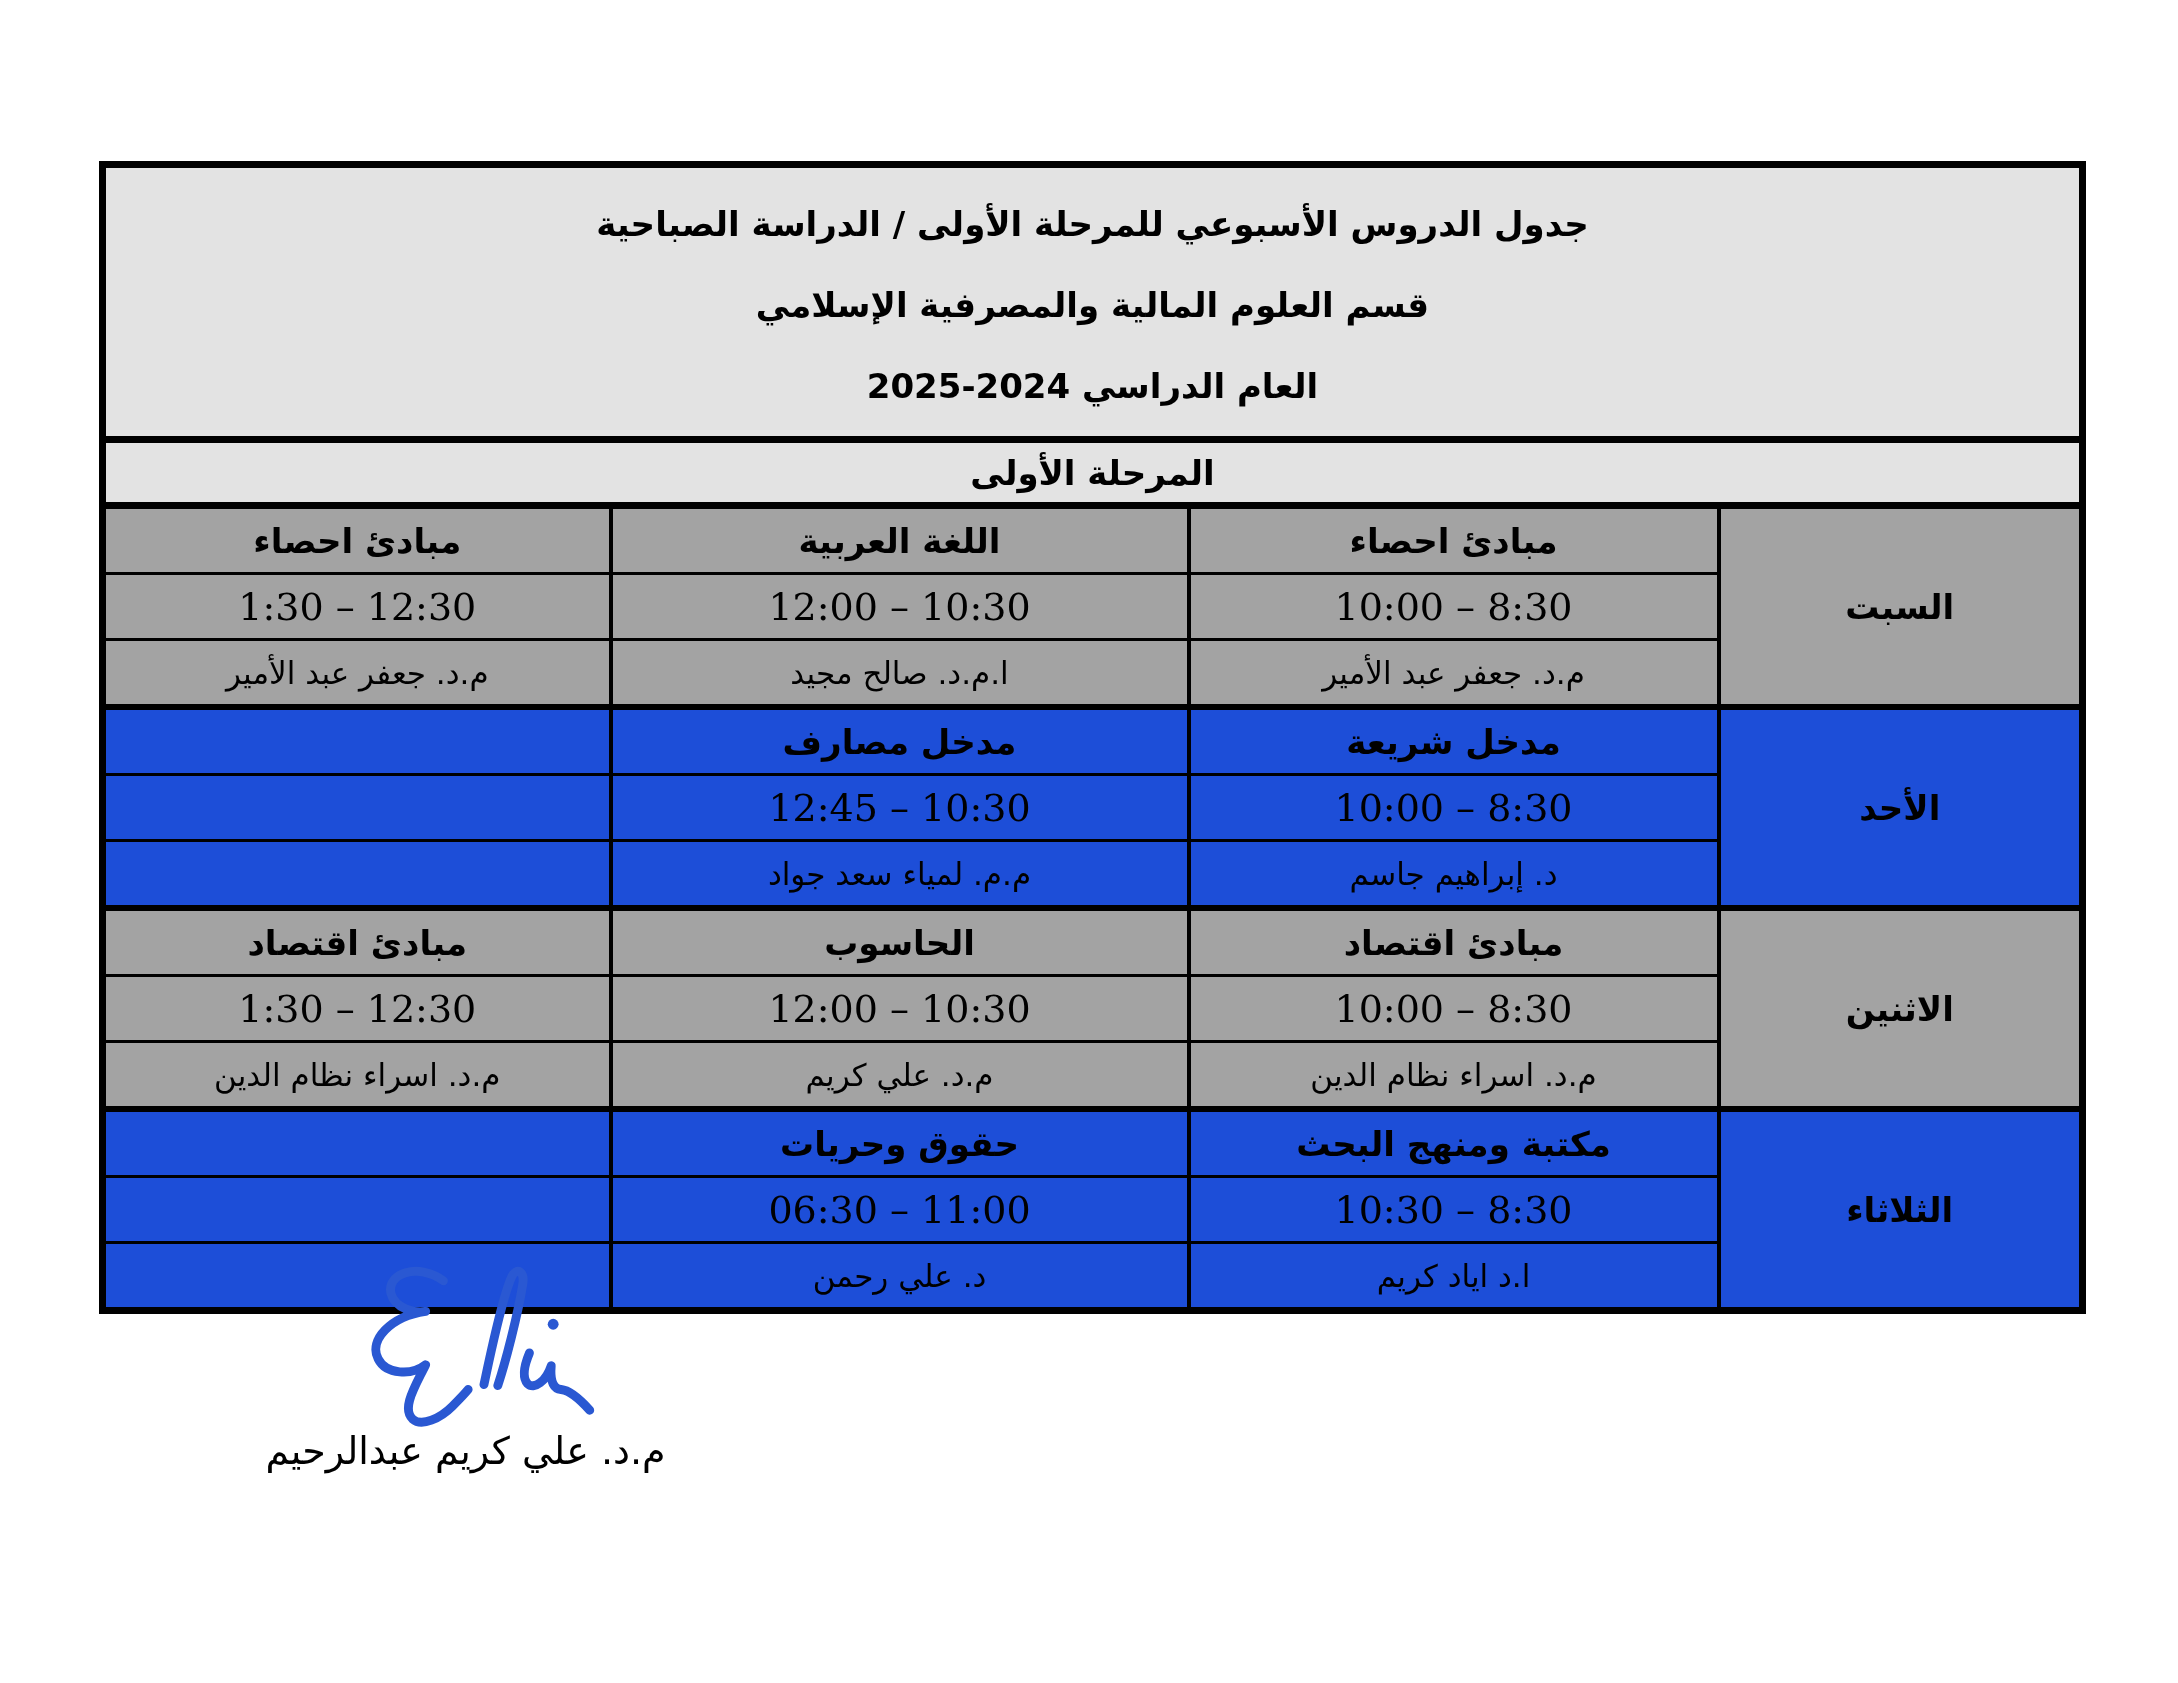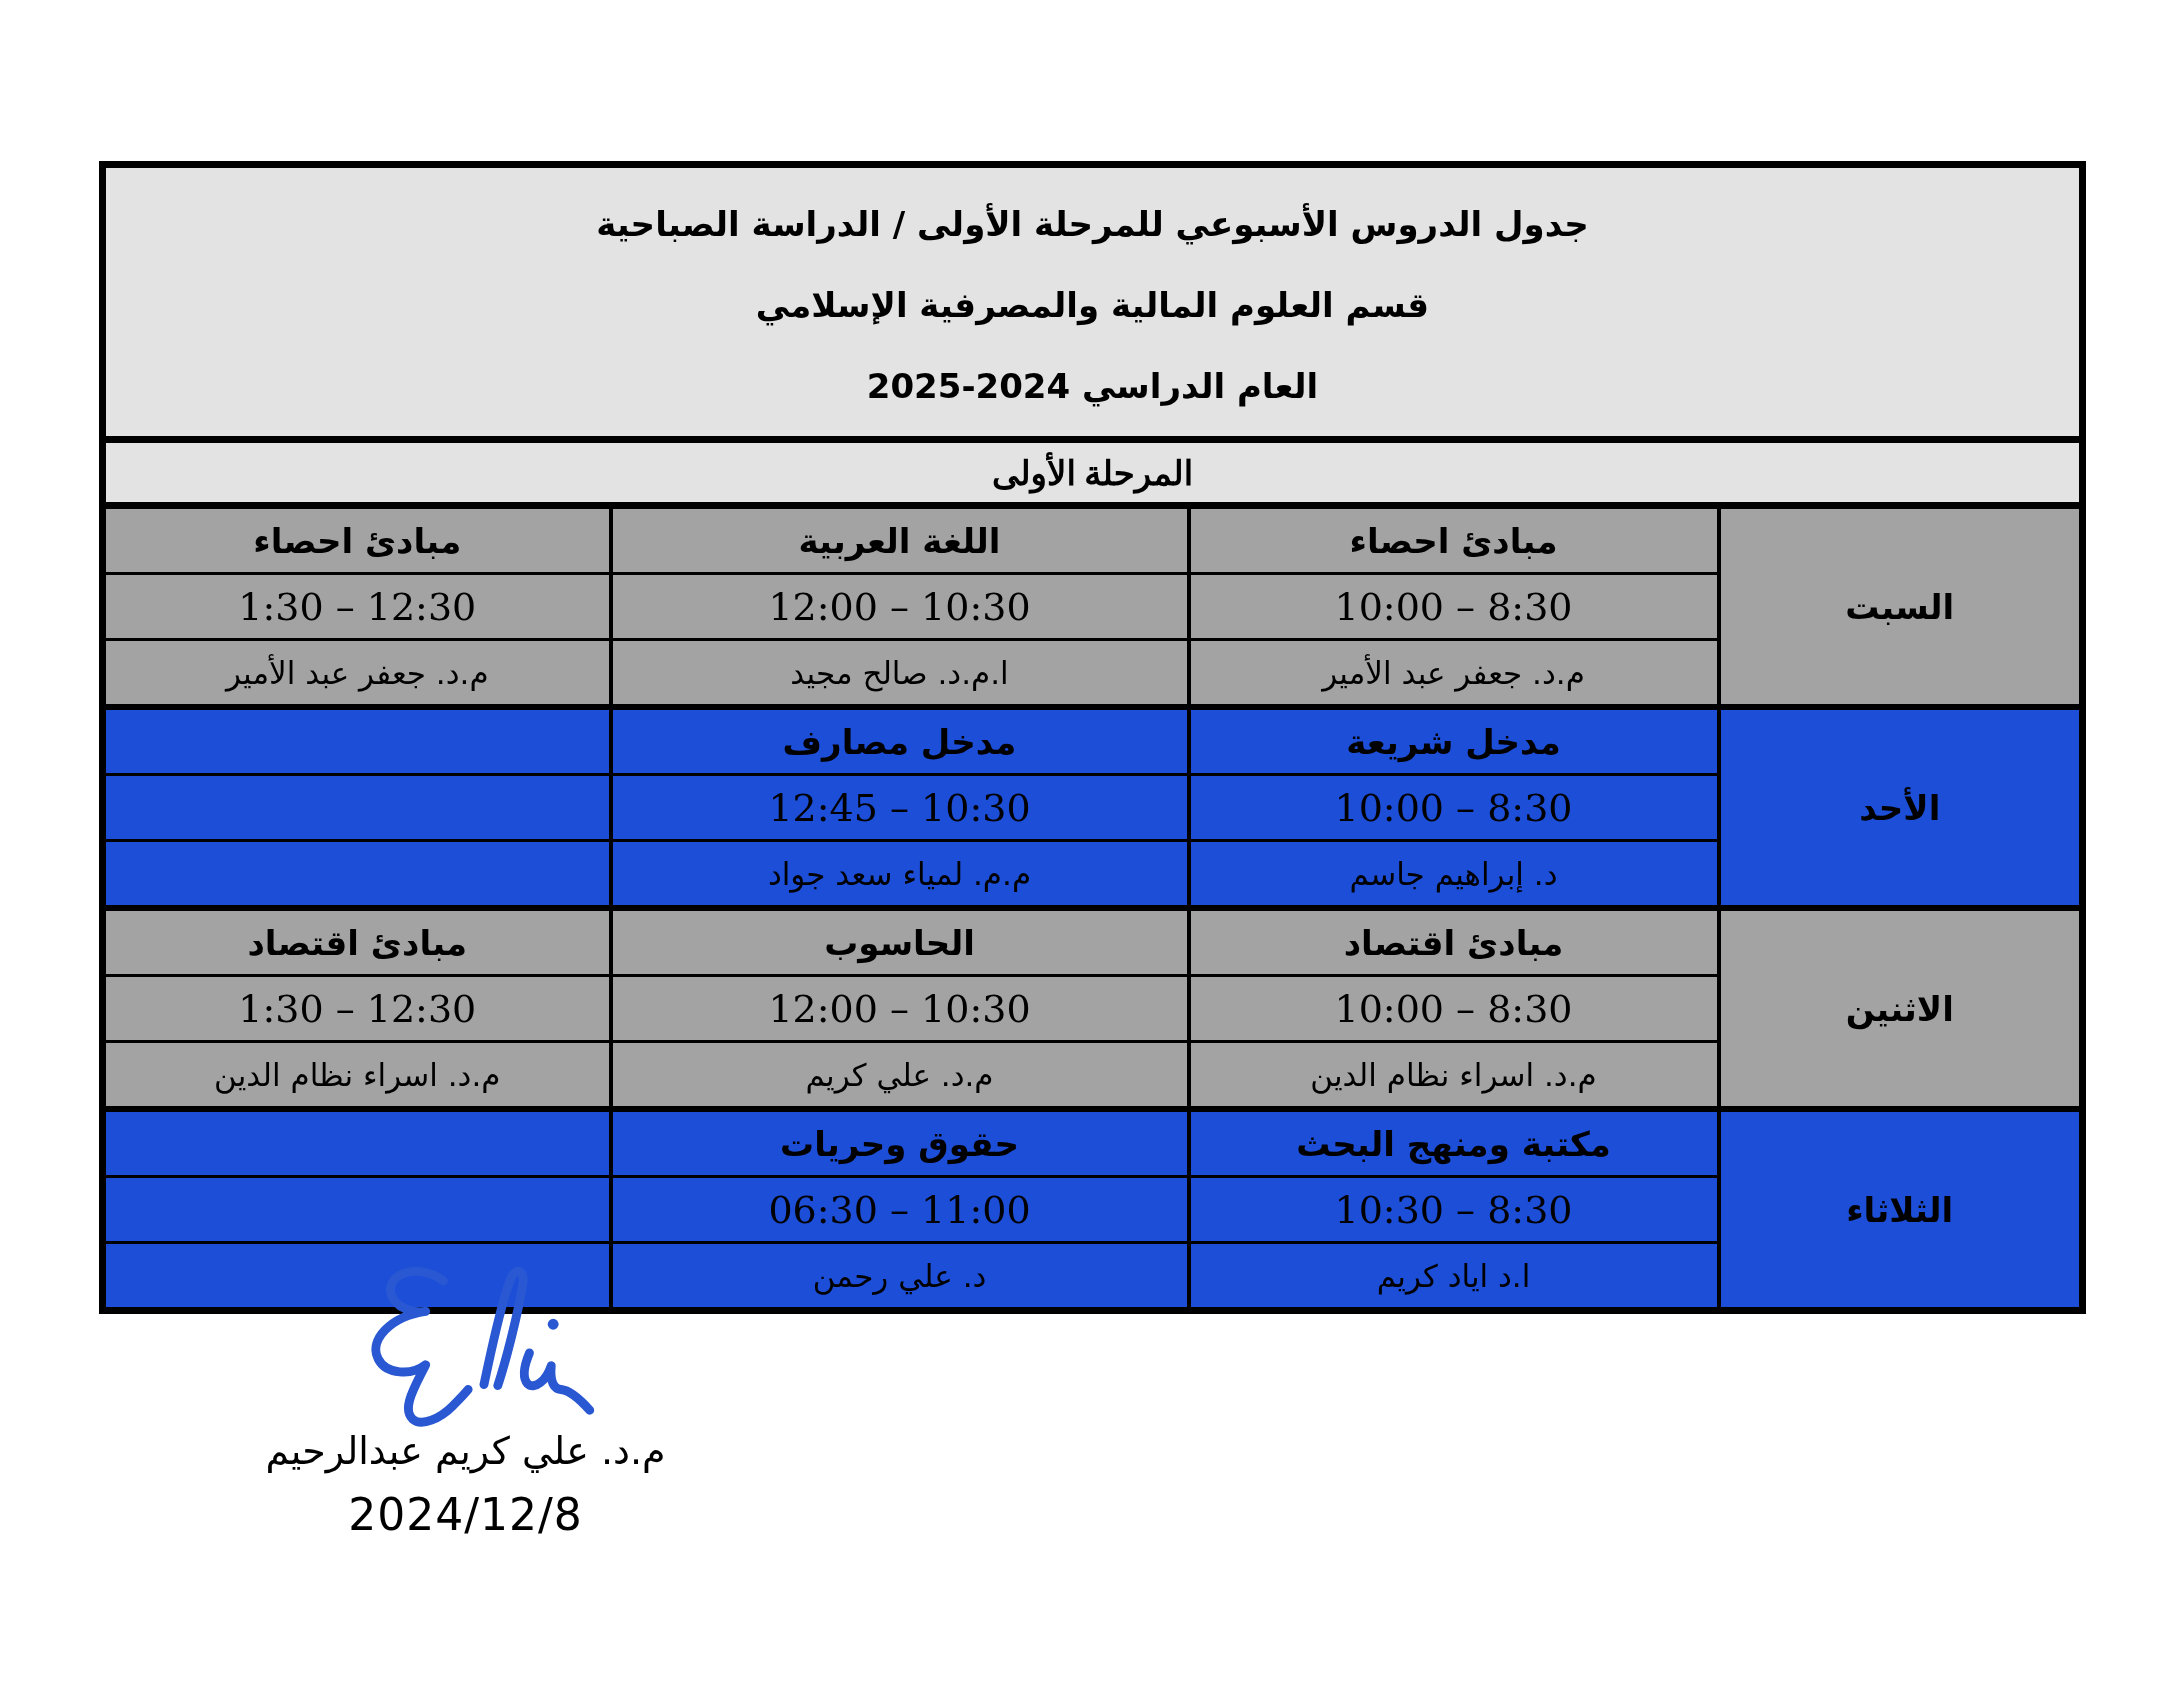--- a/index.html
+++ b/index.html
@@ -13,21 +13,21 @@
     direction:rtl;border:7px solid #000;
   }
   td{border:3px solid #000;text-align:center;vertical-align:middle;overflow:hidden;}
   td.vline{border-left-width:4px;border-right-width:4px;}
   tr.title-row td{
     background:#e3e3e3;border-bottom:7px solid #000;height:259px;
     font-weight:bold;font-size:34px;line-height:81px;padding-top:8px;
   }
   tr.section-row td{
     background:#e3e3e3;border-bottom:7px solid #000;height:57px;
-    font-weight:bold;font-size:34px;font-family:Liberation Serif, serif;
+    font-weight:bold;font-size:34px;
   }
   tr.r td{height:61px;}
   tr.block-start td{border-top:6px solid #000;}
   tr.white-b td{background:#a3a3a3;}
   tr.gray-b td{background:#1d4ed8;}
   td.day-cell{font-weight:bold;font-size:34px;}
   td.subject-cell{font-weight:bold;font-size:34px;}
   td.time-cell{font-weight:normal;font-size:38px;font-family:"DejaVu Serif",serif;}
   td.instr-cell{font-weight:normal;font-size:31px;}
   .ltr{direction:ltr;unicode-bidi:isolate;}
@@ -138,15 +138,14 @@
 <div class="footer">
   <svg class="sig-svg" width="248" height="176" viewBox="0 0 250 178" fill="none">
     <g stroke="#2a58d2" stroke-width="9" stroke-linecap="round" stroke-linejoin="round" fill="none">
       <path d="M88,22 C62,3 30,15 35,35 C39,50 59,55 70,53 C35,58 12,82 22,101 C30,117 56,118 70,107 C60,128 45,151 57,162 C66,170 85,161 97,149 C103,143 109,137 113,132"></path>
       <path d="M129,127 C135,99 147,40 157,18 C162,8 171,12 168,27 C163,57 151,104 143,128"></path>
       <path d="M175,95 C170,107 167,119 173,126 C180,133 192,123 197,108 C196,120 198,131 207,132 C217,133 228,144 236,153"></path>
     </g>
     <circle cx="199" cy="66" r="5.5" fill="#2a58d2"></circle>
   </svg>
   <div class="signer-name">م.د. علي كريم عبدالرحيم</div>
-  <div class="sig-date ltr">2024/12/8</div>
 </div>
 
 
 </body></html>

